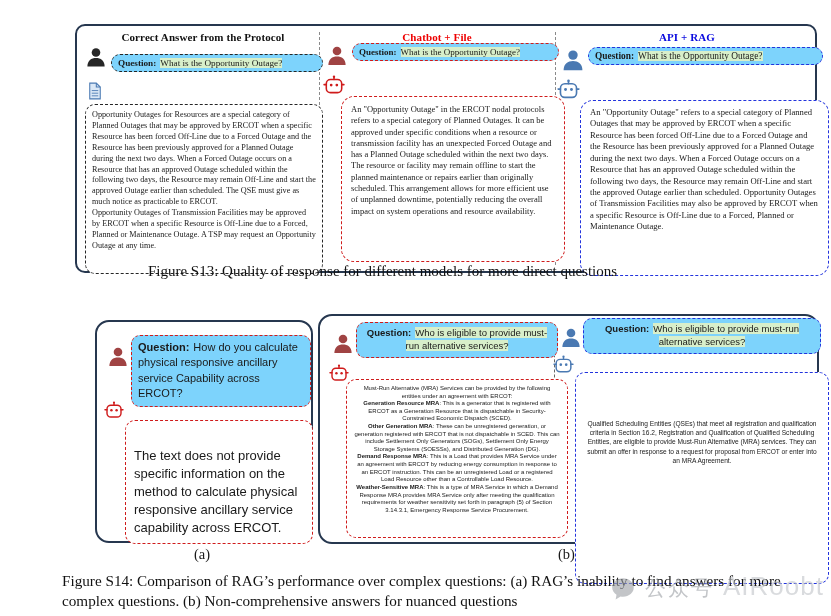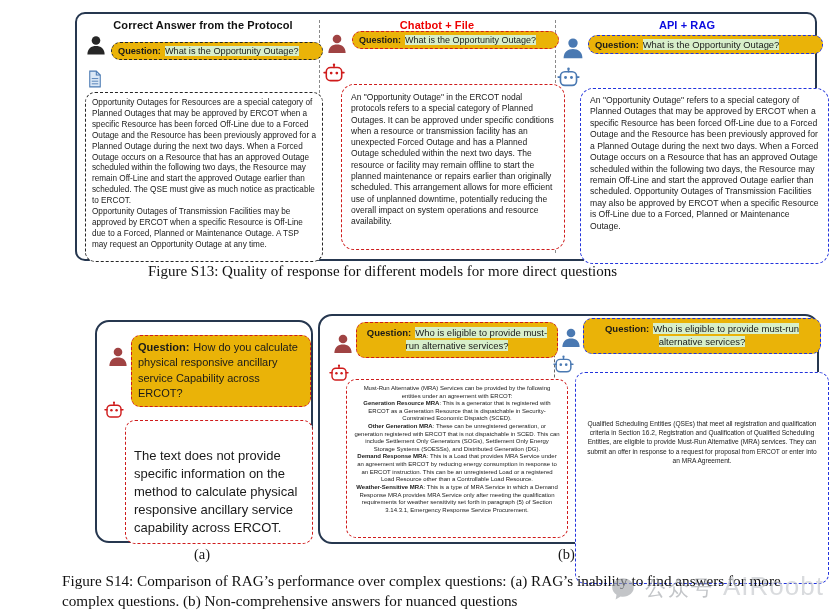--- a/index.html
+++ b/index.html
@@ -2,21 +2,21 @@
 <html style="--navy: #26374f; --ink: #262626; --red: #cf1b1b; --redtitle: #ee0000; --blue: #2233dd; --bluetitle: #0b0bdf; --personred: #a04343; --personblue: #4a79b2; --hl: #d8efca; --sep: #8a8a8a; --wm: #9fa3a8; --wm2: #c3c6ca;"><head>
 <meta charset="utf-8">
 <style>
   html,body{margin:0;padding:0;background:#ffffff;}
   .page{position:relative;width:831px;height:616px;background:#fff;overflow:hidden;
         font-family:"Liberation Sans",sans-serif;color:#1a1a1a;}
   .abs{position:absolute;}
   .panelbox{position:absolute;border:2px solid var(--navy,#26374f);border-radius:12px;background:#fff;}
   .colsep{position:absolute;border-left:1.5px dashed var(--sep,#8a8a8a);width:0;}
   .ptitle{position:absolute;font-weight:bold;font-size:11px;text-align:center;letter-spacing:.1px;}
-  .qbox{position:absolute;border:1.6px dashed;border-radius:9px;padding:3px 6px;background:#eab308;}
+  .qbox{position:absolute;border:1.6px dashed;border-radius:9px;padding:3px 6px;background:#7dd3fc;}
   .abox{position:absolute;border:1.6px dashed;border-radius:10px;background:#fff;overflow:hidden;
         white-space:pre-line;}
   .black-d{border-color:var(--ink,#2a2a2a);}
   .red-d{border-color:var(--red,#cf1b1b);}
   .blue-d{border-color:var(--blue,#2233dd);}
   .b{font-weight:bold;}
   .qbox .b{margin-right:4px;}
   .hl{background:var(--hl,#d8efca);}
   .nowrap{white-space:nowrap;}
   .anslabel{position:absolute;font-weight:bold;font-size:11px;margin-top:21px;}
@@ -59,21 +59,21 @@
       <line x1="4.3" y1="15.5" x2="11.7" y2="15.5" stroke="#4a79b2" stroke-width="1"></line>
     </g>
     <g id="bubble-shape">
       <path d="M12 2 C6.4 2 2 5.7 2 10.4 c0 2.8 1.6 5.2 4 6.8 L5.2 21.6 l4.6-2.7 c0.7 0.1 1.4 0.2 2.2 0.2 c5.6 0 10-3.7 10-8.7 C22 5.7 17.6 2 12 2 z" fill="currentColor"></path>
     </g>
   </defs>
 </svg>
 
 <div class="page">
 
-  <div class="panelbox" style="left:75px;top:12px;width:738px;height:245px;border-radius:10px;">
+  <div class="panelbox" style="left:75px;top:24px;width:738px;height:245px;border-radius:10px;font-family:Liberation Serif, serif;">
     <div class="colsep" style="left:242px;top:6px;height:233px;"></div>
     <div class="colsep" style="left:478px;top:6px;height:233px;"></div>
 
     <div class="ptitle" style="left:16px;top:5px;width:220px;color:#111;">Correct Answer from the Protocol</div>
     <svg class="abs icon person" style="left:8px;top:19px;" width="22" height="25" viewBox="0 0 24 24">
         <use href="#person-shape"></use>
       </svg>
     <div class="qbox black-d nowrap" style="left:34px;top:28px;width:198px;font-size:9.2px;">
       <span class="b">Question:</span><span class="hl">What is the Opportunity Outage?</span>
     </div>

